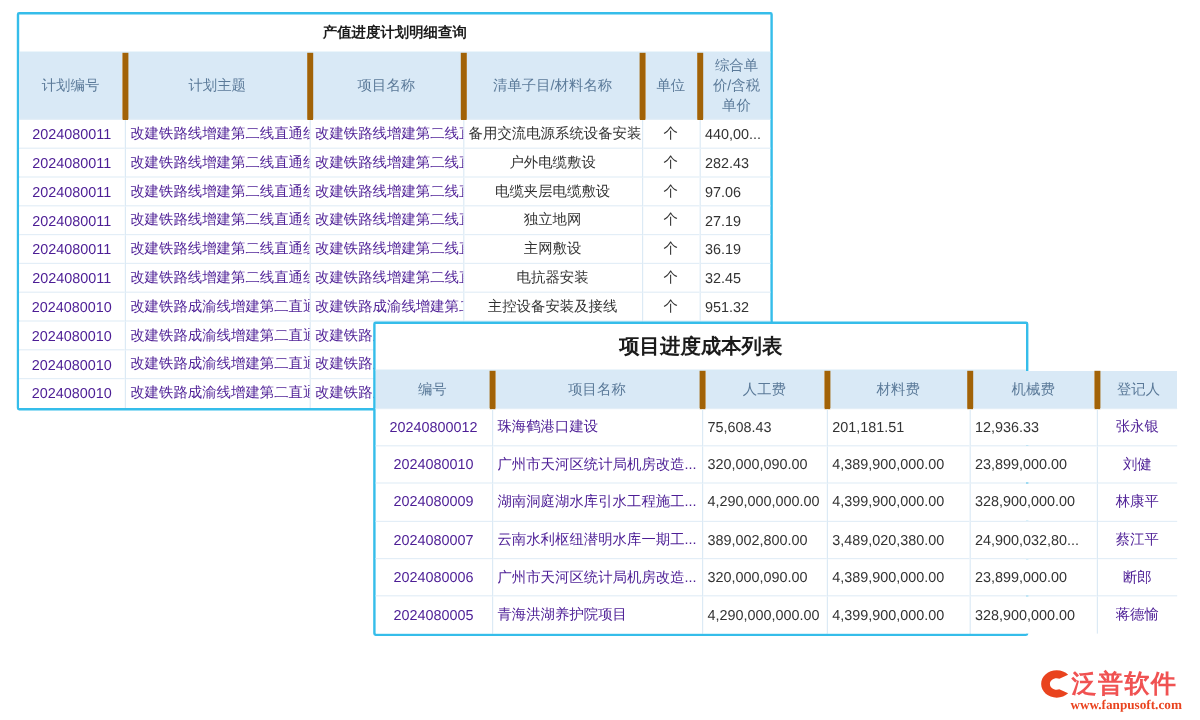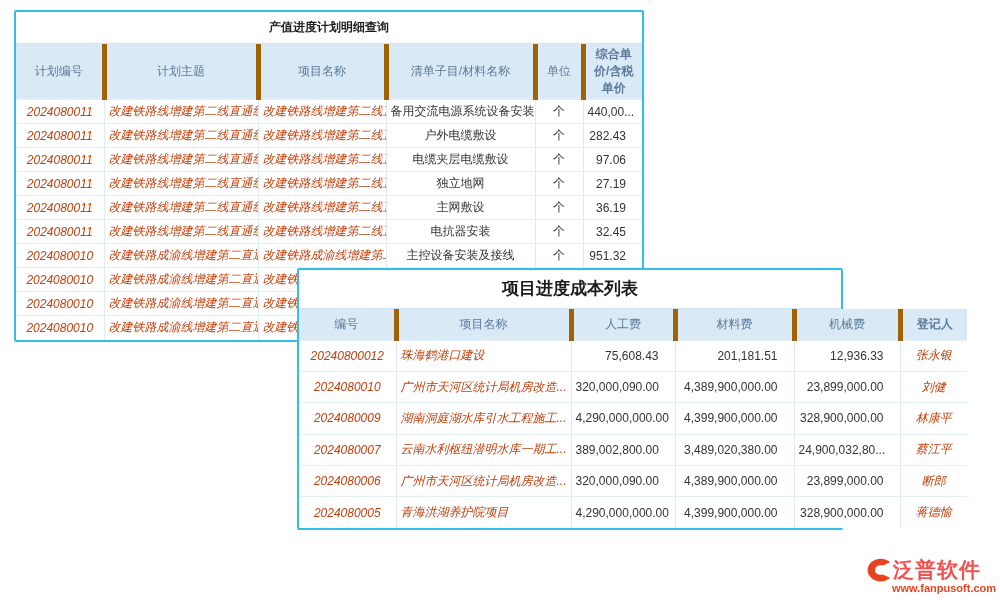--- a/index.html
+++ b/index.html
@@ -8,64 +8,64 @@
     background:#ffffff;
     font-family:"Liberation Sans","DejaVu Sans",sans-serif;
     -webkit-font-smoothing:antialiased;
   }
   .card{
     position:absolute;background:#ffffff;
     border:2px solid #35bdea;border-radius:2px;
     box-sizing:border-box;
   }
   .card-plan{left:14px;top:10px;width:630px;z-index:1;}
-  .card-cost{left:297px;top:268px;width:546px;z-index:2;}
+  .card-cost{left:311px;top:268px;width:546px;z-index:2;}
   .card-title{
     text-align:center;font-weight:bold;color:#1b1b1b;
     border-bottom:1px solid #cfe5f4;
   }
   .card-plan .card-title{font-size:12px;line-height:31px;height:31px;}
   .card-cost .card-title{font-size:17px;line-height:38px;height:38px;}
   table{border-collapse:collapse;table-layout:fixed;width:100%;}
   thead th{
     background:#d9e9f6;color:#5b7a99;font-weight:normal;font-size:12px;
     text-align:center;border-right:5px solid #a16207;
     padding:2px 4px;box-sizing:border-box;overflow:hidden;
   }
-  thead th:last-child{border-right:none;font-weight:bold;}
+  thead th:last-child{border-right:none;}
   .card-plan thead tr{height:50px;}
   .card-cost thead tr{height:31px;}
   tbody td{
     font-size:12px;color:#333333;background:#ffffff;
     border-top:1px solid #e3eef7;border-right:1px solid #dcEAf5;
     border-right:1px solid #dceaf5;
     padding:0 4px;box-sizing:border-box;
     overflow:hidden;white-space:nowrap;
   }
   tbody td:last-child{border-right:none;}
   .card-plan tbody tr{height:24px;}
   .card-cost tbody tr{height:31.4px;}
-  td.link{color:#c2410c;cursor:pointer;font-style:italic;}
+  td.link{color:#4c1d95;cursor:pointer;}
   td.c{text-align:center;}
   td.l{text-align:left;}
-  td.r{text-align:right;padding-right:16px;}
+  td.r{text-align:left;padding-right:16px;}
   
   .logo{
     position:absolute;right:6px;bottom:6px;z-index:3;
     width:128px;opacity:.92;text-align:left;
   }
   .logo-row{display:flex;align-items:center;}
   .logo-icon{width:26px;height:26px;flex:0 0 26px;margin-right:1px;}
   .logo-brand{
     font-size:21px;font-weight:bold;color:#ef4444;
     letter-spacing:1px;white-space:nowrap;
   }
   .logo-url{
     font-size:11px;font-weight:bold;color:#e8340c;
-    margin-top:-2px;padding-left:26px;white-space:nowrap;
+    margin-top:-2px;padding-left:26px;white-space:nowrap;font-family:Liberation Serif, serif;
   }
 </style>
 </head>
 <body>
 
 <div class="card card-plan">
   <div class="card-title">产值进度计划明细查询</div>
   <table>
     <colgroup>
       <col style="width:88px">

